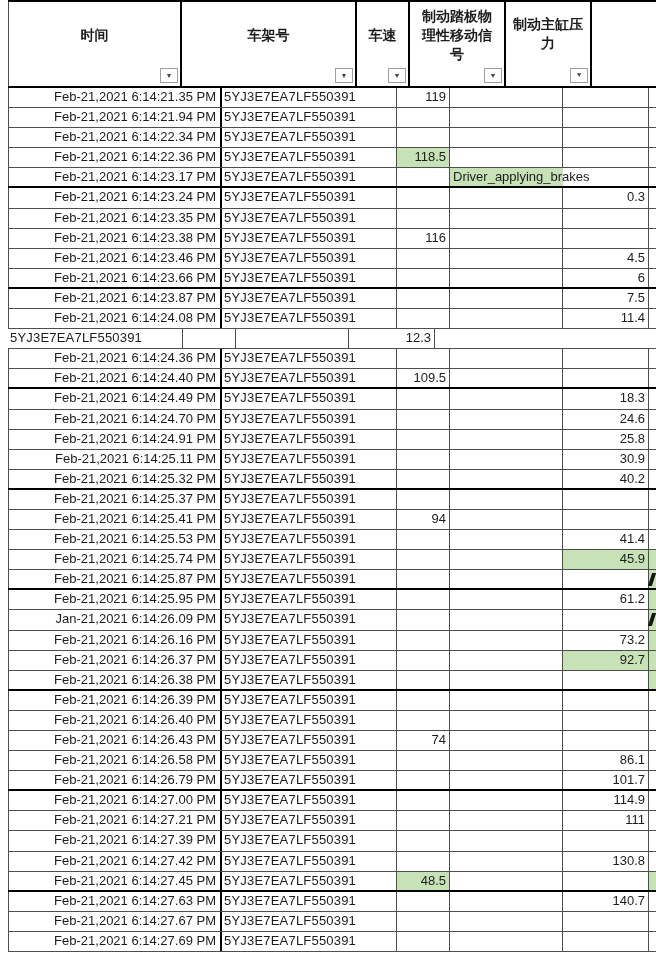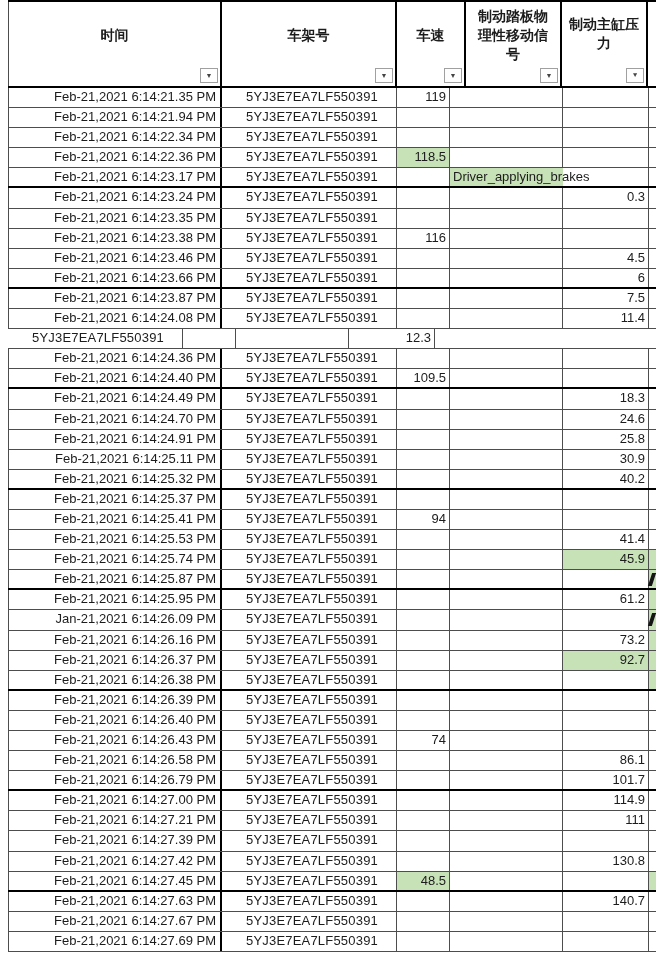--- a/index.html
+++ b/index.html
@@ -14,41 +14,41 @@
     padding-left:8px;overflow:hidden;position:relative;
     font-family:"Liberation Sans","DejaVu Sans",sans-serif;color:var(--text);
   }
   
   .thead{display:flex;height:88px;box-sizing:border-box;
          border-top:2px solid var(--thick);border-bottom:2px solid var(--thick);}
   .th{box-sizing:border-box;position:relative;border-right:2px solid var(--thick);
       display:flex;align-items:center;justify-content:center;text-align:center;
       font-weight:bold;font-size:14px;line-height:19px;padding:0 0 18px 0;background:#fff;}
   .th .lbl{display:block;}
-  .th.h-time{width:214px;border-left:1px solid var(--thin);}
+  .th.h-time{width:174px;border-left:1px solid var(--thin);}
   .th.h-vin{width:175px;}
-  .th.h-speed{width:69px;text-align:center;}
+  .th.h-speed{width:53px;text-align:center;}
   .th.h-signal{width:96px;}
   .th.h-signal .lbl{padding:0 10px;}
   .th.h-pressure{width:86px;font-family:Liberation Mono, monospace;}
   .th.h-pressure .lbl{padding:0 6px;}
   .th.h-edge{width:7px;border-right:none;}
   .filter{position:absolute;right:2px;bottom:3px;width:18px;height:15px;box-sizing:border-box;
           border:1px solid #a0a0a0;background:#fefefe;display:flex;align-items:center;
           justify-content:center;cursor:pointer;}
   .filter .glyph{font-size:7px;line-height:7px;color:#444;font-weight:normal;}
   
   .tr{display:flex;height:20.1px;box-sizing:border-box;border-bottom:1px solid var(--thin);}
   .tr.thick{border-bottom:2px solid var(--thick);}
   .td{box-sizing:border-box;border-right:1px solid var(--thin);font-size:13px;line-height:18.5px;
       padding:0 3px;white-space:nowrap;overflow:hidden;background:#fff;}
   .td.green{background:var(--green);}
   .c-time{width:214px;text-align:right;border-left:1px solid var(--thin);
           border-right:2px solid var(--thick);padding-right:4px;padding-left:32px;}
-  .c-vin{width:175px;text-align:center;padding-left:9px;letter-spacing:0.2px;}
+  .c-vin{width:175px;text-align:left;padding-left:2px;letter-spacing:0.2px;}
   .c-speed{width:53px;text-align:right;}
   .c-signal{width:113px;text-align:center;}
   .c-signal.overflow{overflow:visible;position:relative;z-index:3;border-right-color:transparent;}
   .c-signal.overflow .sig-text{position:relative;}
   .c-pressure{width:86px;text-align:right;}
   .c-edge{width:7px;border-right:none;padding:0;overflow:visible;}
   .edge-mark{display:none;width:4px;height:13px;background:#151515;
              transform:skewX(-18deg);margin:3px 0 0 1px;}
   .c-edge.mark .edge-mark{display:block;}
 </style>

